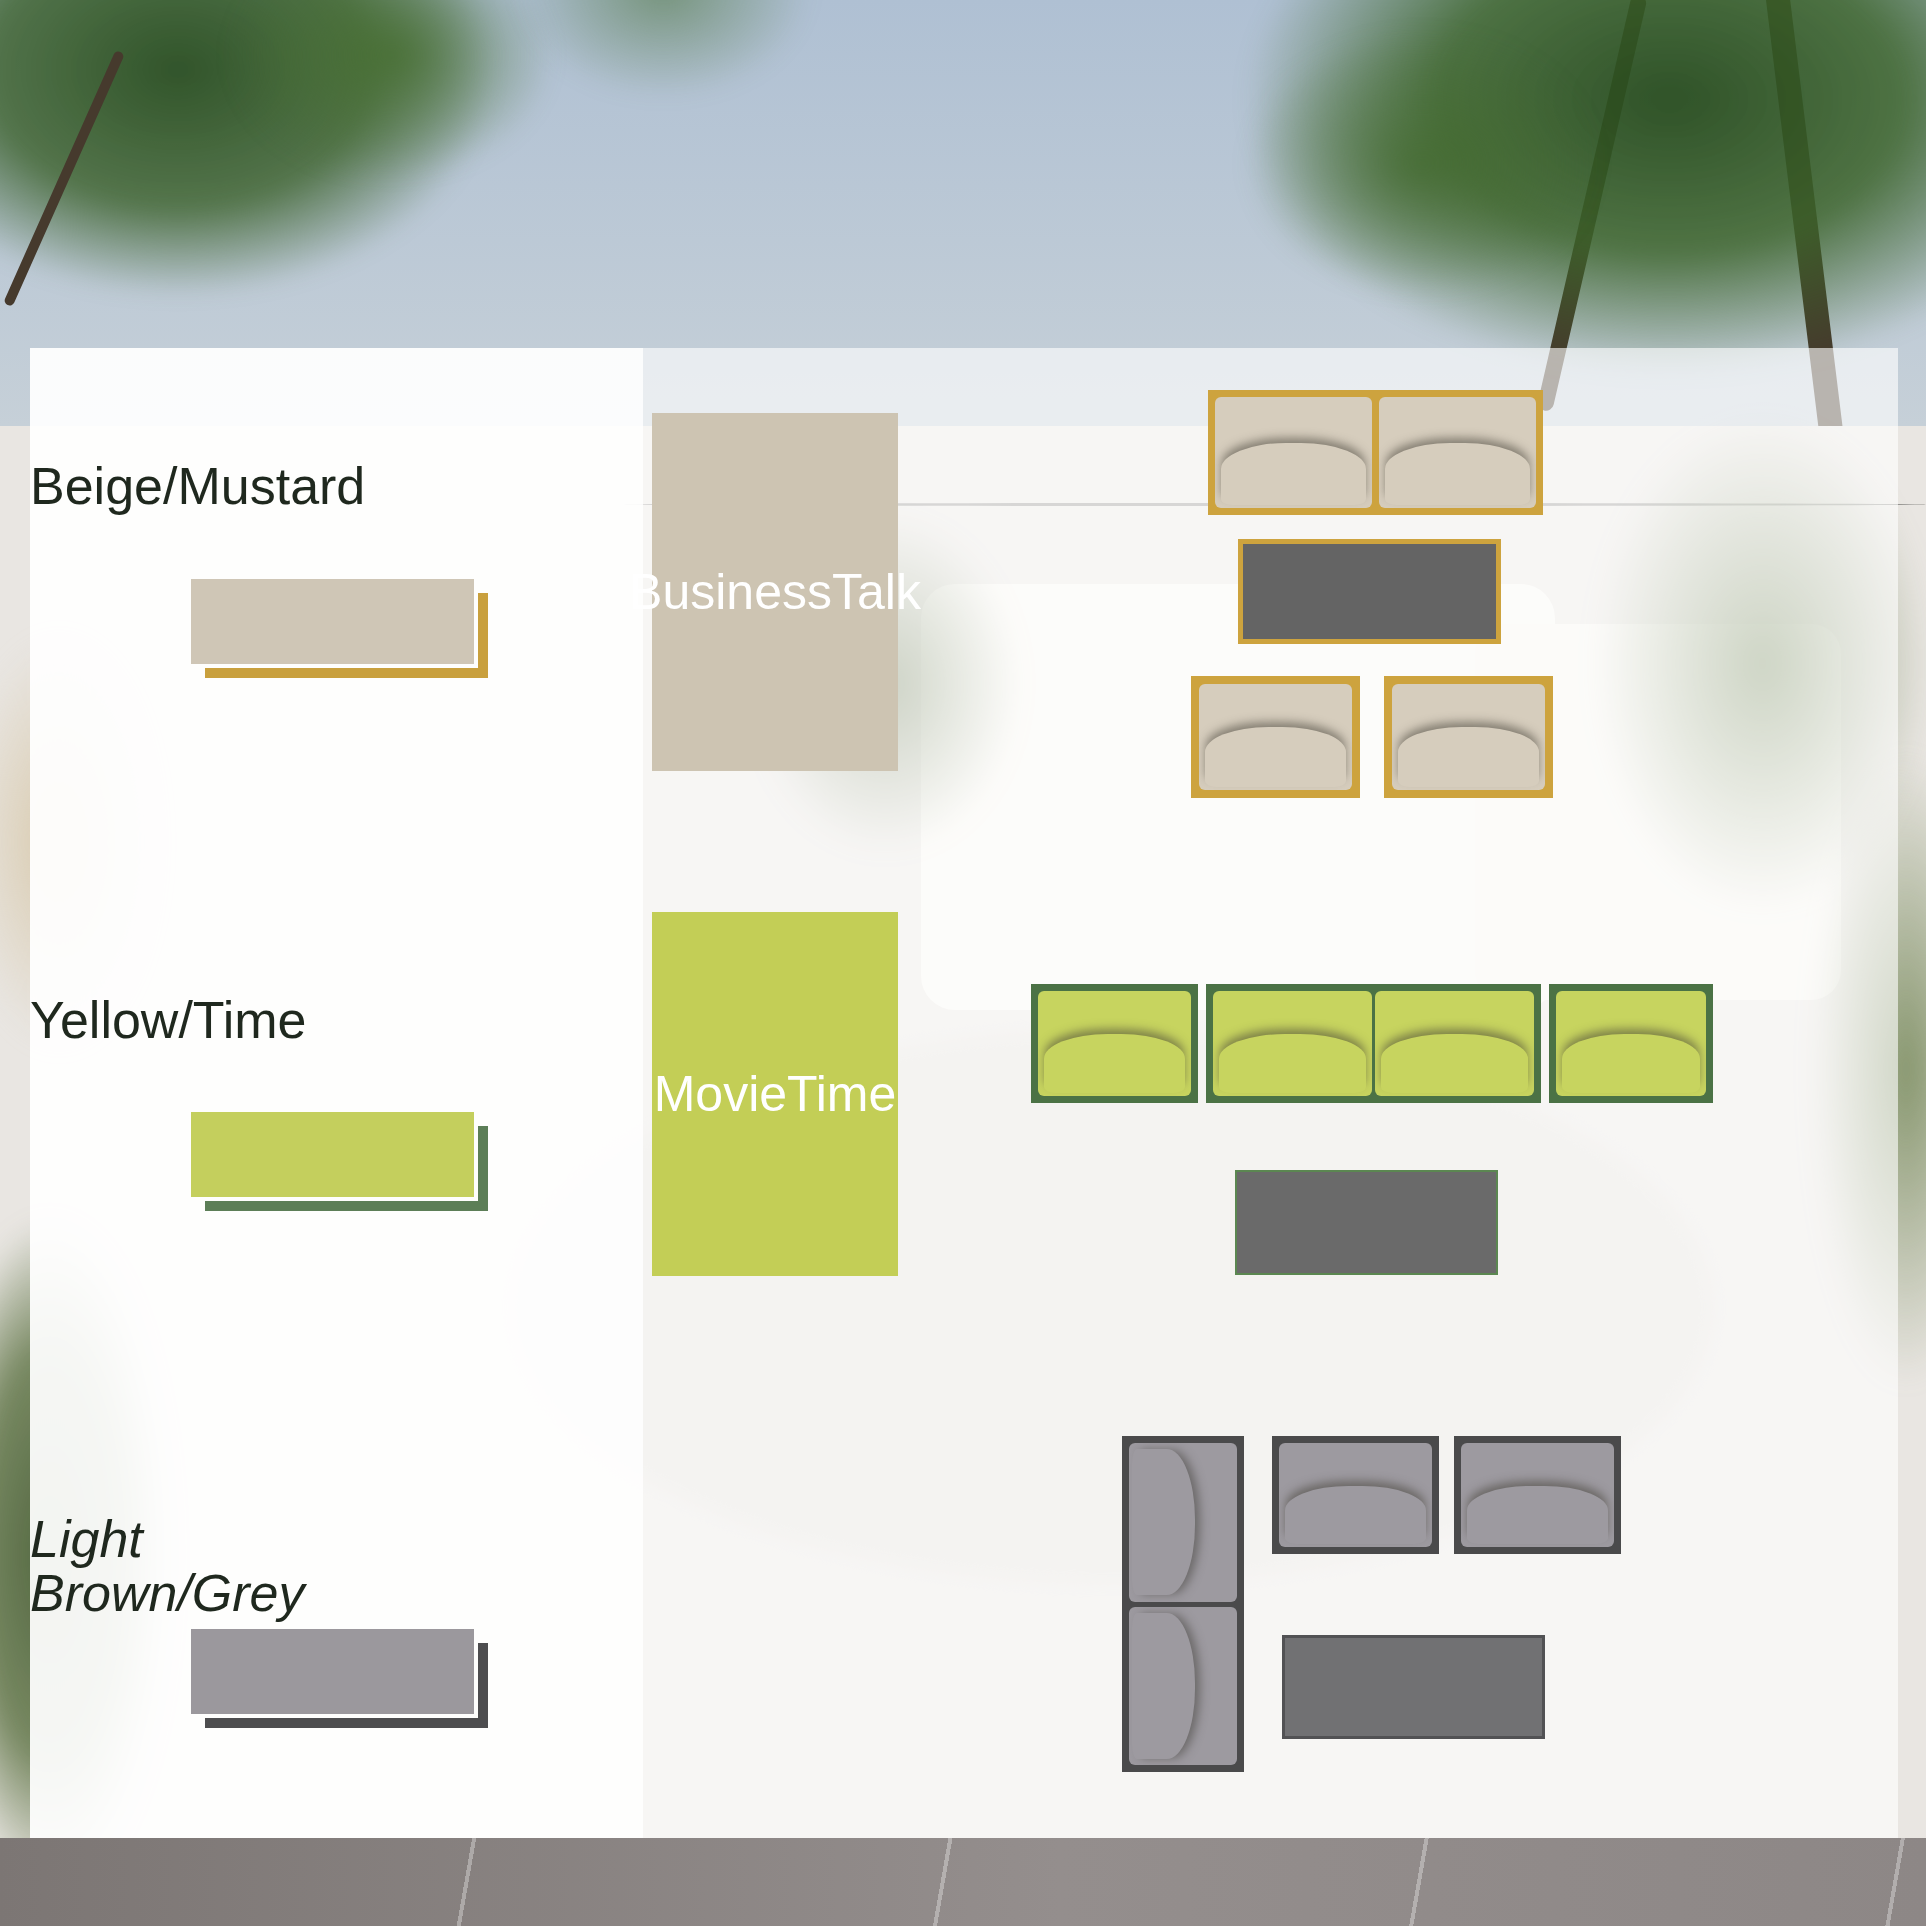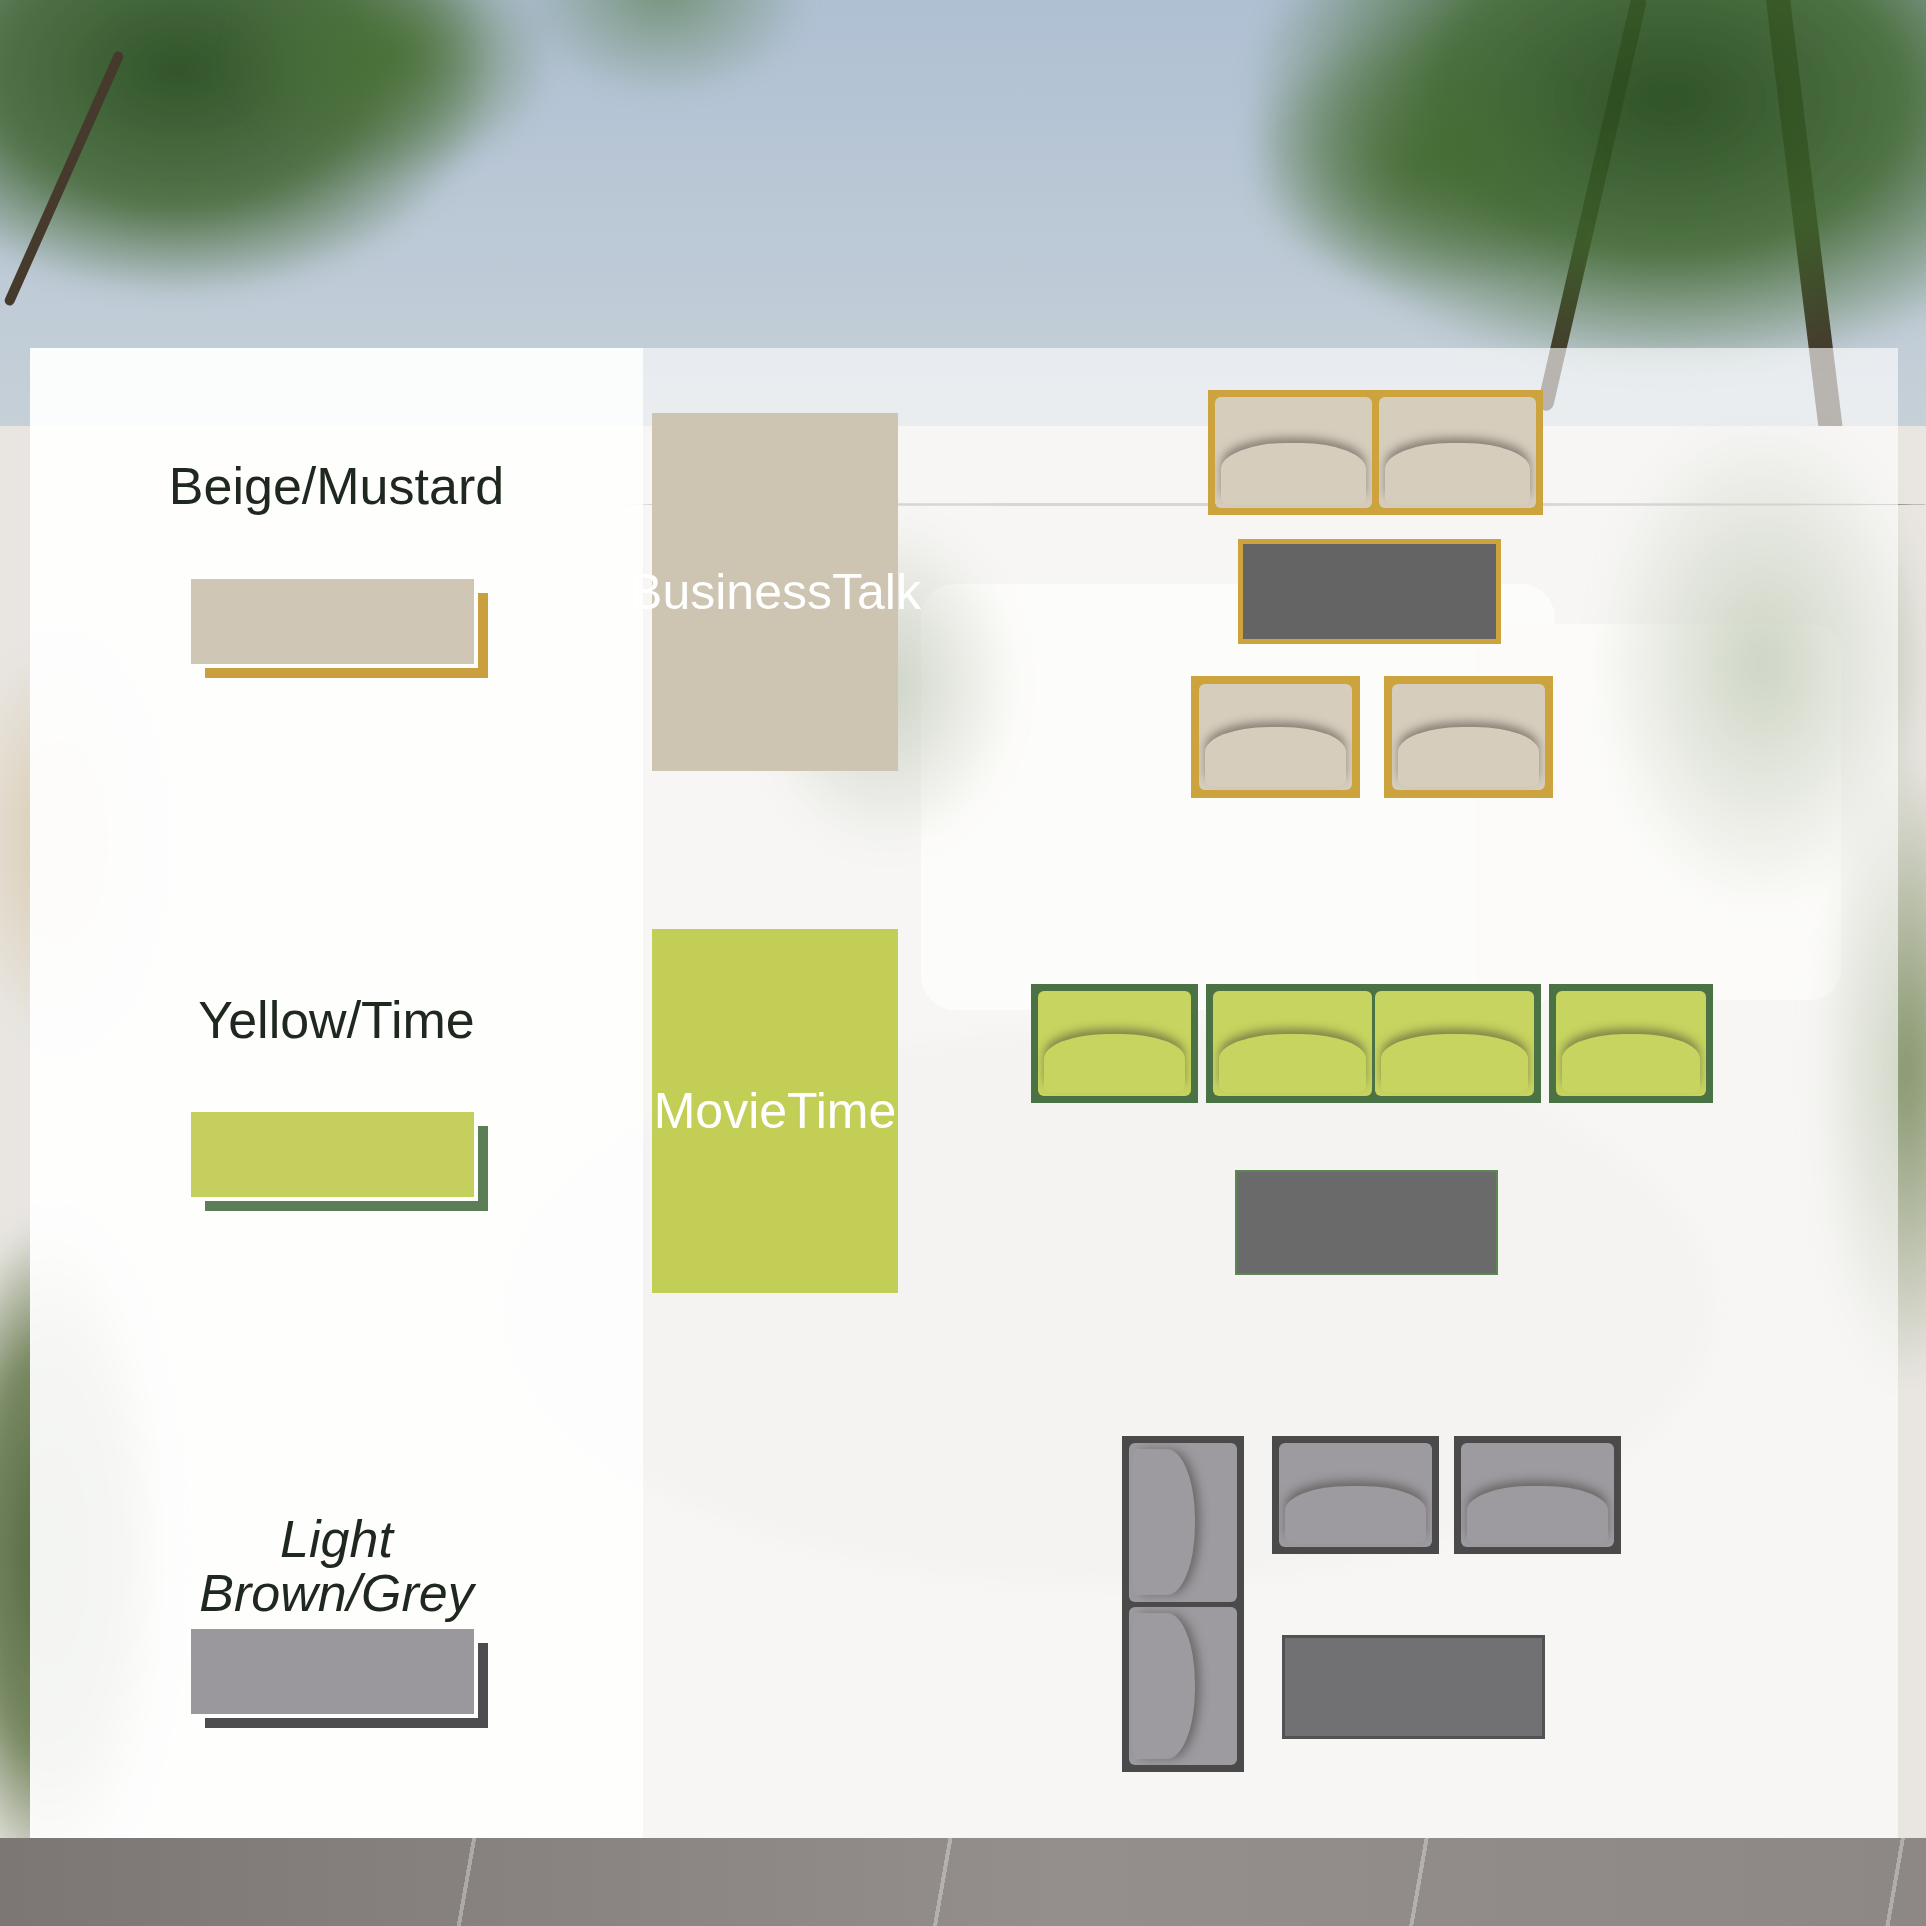--- a/index.html
+++ b/index.html
@@ -56,36 +56,36 @@
          text-shadow:0 4px 8px rgba(30,40,30,.35);}
   .title .tw{color:#ffffff;}
   .title .to{color:#f7a411;}
   
   .overlay{position:absolute;left:30px;top:348px;width:1868px;height:1490px;}
   .panel-left{position:absolute;left:0;top:0;width:613px;height:100%;
               background:rgba(255,255,255,.93);}
   .panel-right{position:absolute;left:613px;top:0;right:0;height:100%;
               background:rgba(255,255,255,.62);}
   
-  .opt-label{position:absolute;left:0;width:613px;text-align:center;
+  .opt-label{position:absolute;left:0;width:613px;
              font-size:52px;line-height:1.04;color:#1f281e;}
   .lab1{top:111px;} .lab2{top:645px;} .lab3{top:1164px;font-style:italic;}
   .swatch{position:absolute;left:161px;width:283px;height:85px;}
   .swatch::after{content:"";position:absolute;left:14px;top:14px;width:100%;height:100%;
              box-sizing:border-box;border-right:10px solid var(--sc);
              border-bottom:10px solid var(--sc);}
   .sw1{top:231px;background:#cfc6b6;--sc:#c9a03d;}
   .sw2{top:764px;background:#c4cf5d;--sc:#5c7e57;}
   .sw3{top:1281px;background:#9b989d;--sc:#4d4d4f;}
   
   .scene-block{position:absolute;left:622px;width:246px;display:flex;
                align-items:center;justify-content:center;color:#ffffff;
                font-size:50px;line-height:1.32;text-align:center;}
   .blk1{top:65px;height:358px;background:#cdc4b2;}
-  .blk2{top:564px;height:364px;background:#c3ce56;margin-top:17px;}
+  .blk2{top:564px;height:364px;background:#c3ce56;}
   .blk3{top:1062px;height:364px;background:#908d93;}
   
   .unit{position:absolute;display:flex;box-sizing:border-box;}
   .cell{flex:1;position:relative;overflow:hidden;border-radius:6px;}
   .seat-b{position:absolute;left:4%;right:4%;bottom:3%;height:56%;background:inherit;
           border-radius:45% 45% 8% 8% / 42% 42% 10% 10%;
           box-shadow:0 -6px 10px -1px rgba(66,62,52,.55);}
   .seat-l{position:absolute;left:3%;top:4%;bottom:4%;width:58%;background:inherit;
           border-radius:8% 45% 45% 8% / 10% 48% 48% 10%;
           box-shadow:6px 0 10px -1px rgba(60,58,52,.5);}

